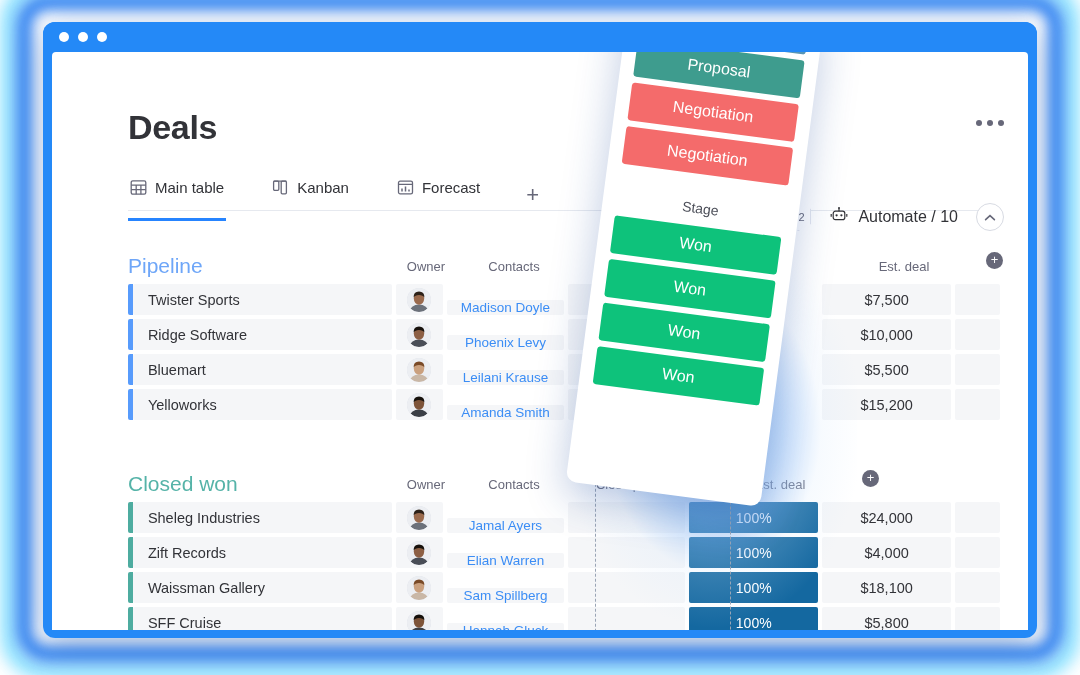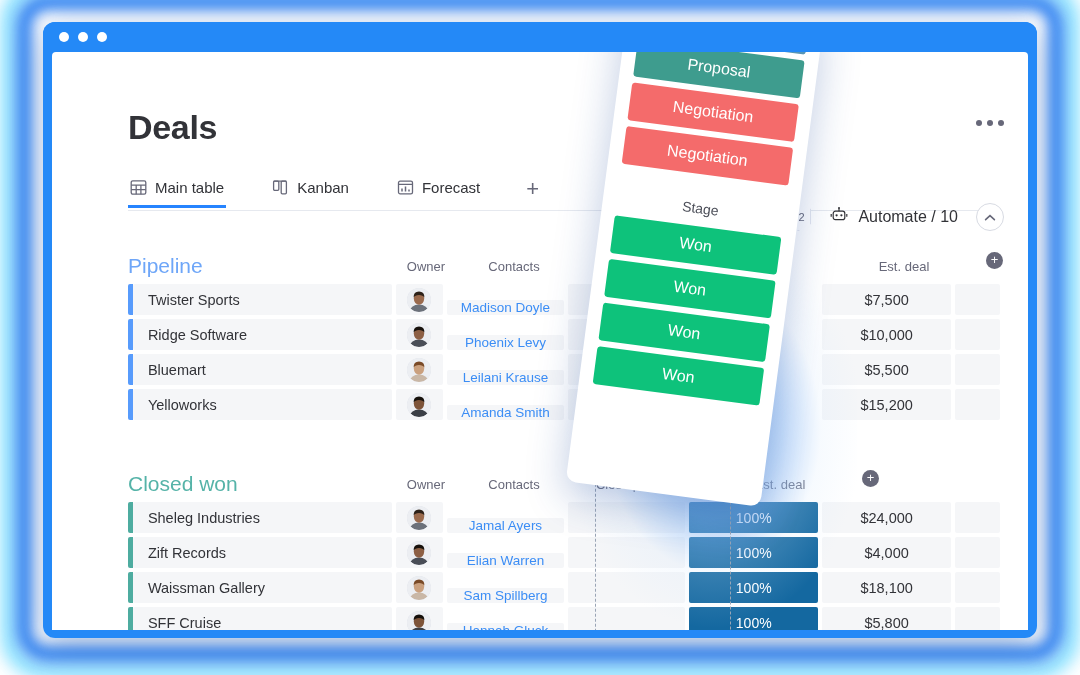--- a/index.html
+++ b/index.html
@@ -87,21 +87,21 @@
     position: absolute;
     left: 76px; top: 123px;
     display: flex;
     align-items: center;
     gap: 0px;
   }
   .tab {
     display: flex;
     align-items: center;
     gap: 8px;
-    padding: 4px 2px 9px 2px;
+    padding: 4px 2px 22px 2px;
     margin-right: 44px;
     font-size: 15px;
     color: #323338;
     border-bottom: 3px solid transparent;
     cursor: pointer;
     white-space: nowrap;
   }
   .tab.active { border-bottom-color: #2684ff; }
   .tab svg { display: block; }
   .tab-plus {

